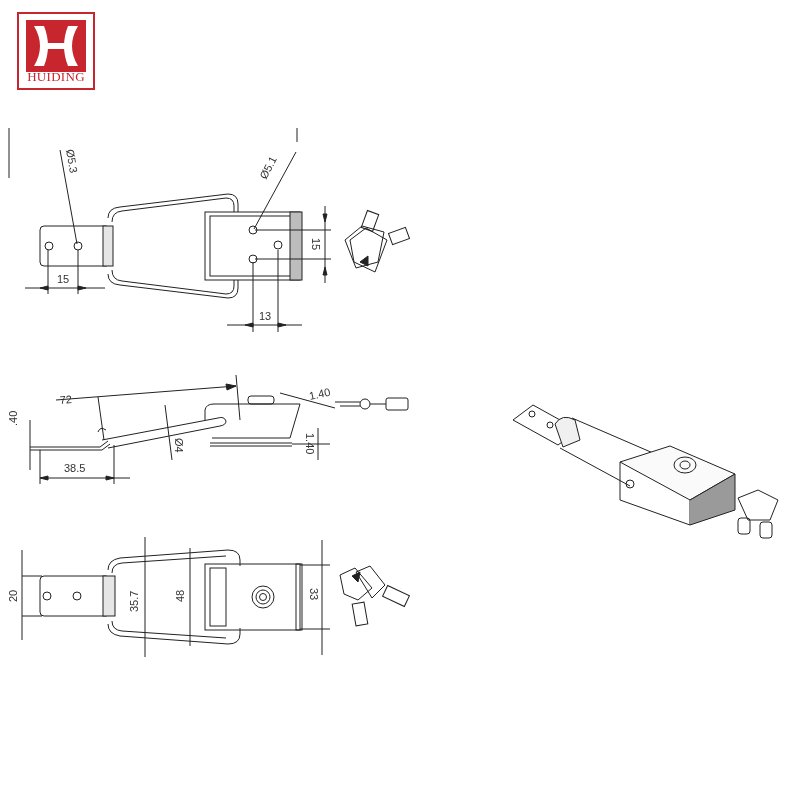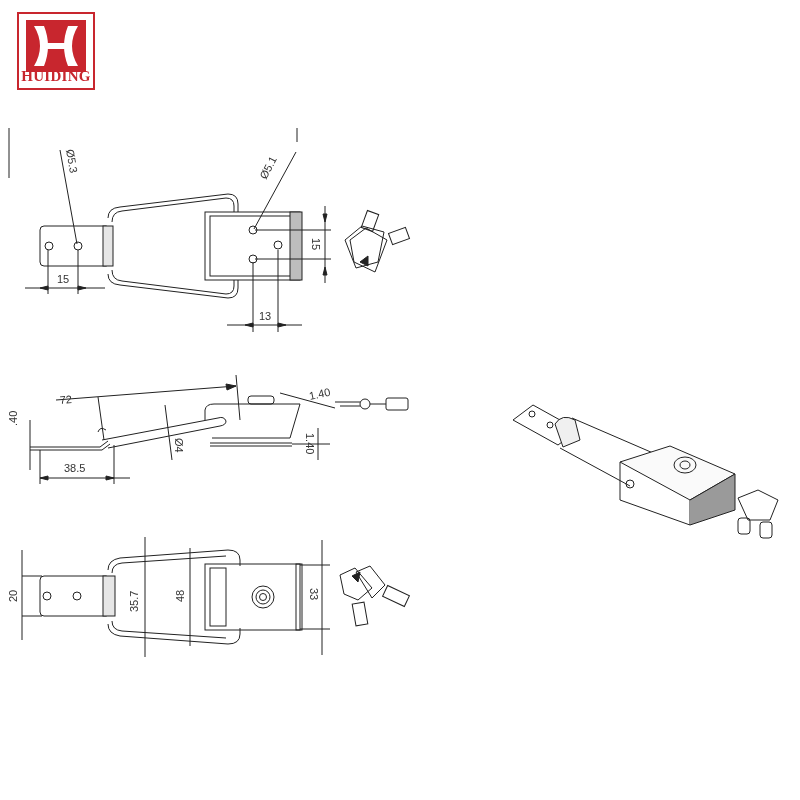--- a/index.html
+++ b/index.html
@@ -2,21 +2,21 @@
 <html><head>
 <meta charset="utf-8">
 <style>
   html, body { margin:0; padding:0; background:#ffffff; }
   body { width:800px; height:800px; position:relative; overflow:hidden;
          font-family:"Liberation Sans", sans-serif; }
   .logo { position:absolute; left:17px; top:12px; width:78px; height:78px;
           border:2px solid #c8262e; box-sizing:border-box; background:#fff; }
   .logo-mark { position:absolute; left:7px; top:6px; width:60px; height:52px; background:#c8262e; }
   .logo-text { position:absolute; left:0; right:0; bottom:3px; text-align:center;
-               font-family:"Liberation Serif", serif; font-weight:bold; font-size:15px;
+               font-family:"Liberation Serif", serif; font-weight:normal; font-size:13px;
                color:#c8262e; letter-spacing:0.3px; }
   svg.drawing { position:absolute; left:0; top:0; }
   .dim { font-family:"Liberation Sans", sans-serif; font-size:11px; fill:#333; }
 </style>
 </head>
 <body>
 
 <div class="logo">
   <div class="logo-mark">
     <svg width="60" height="52" viewBox="0 0 60 52">

